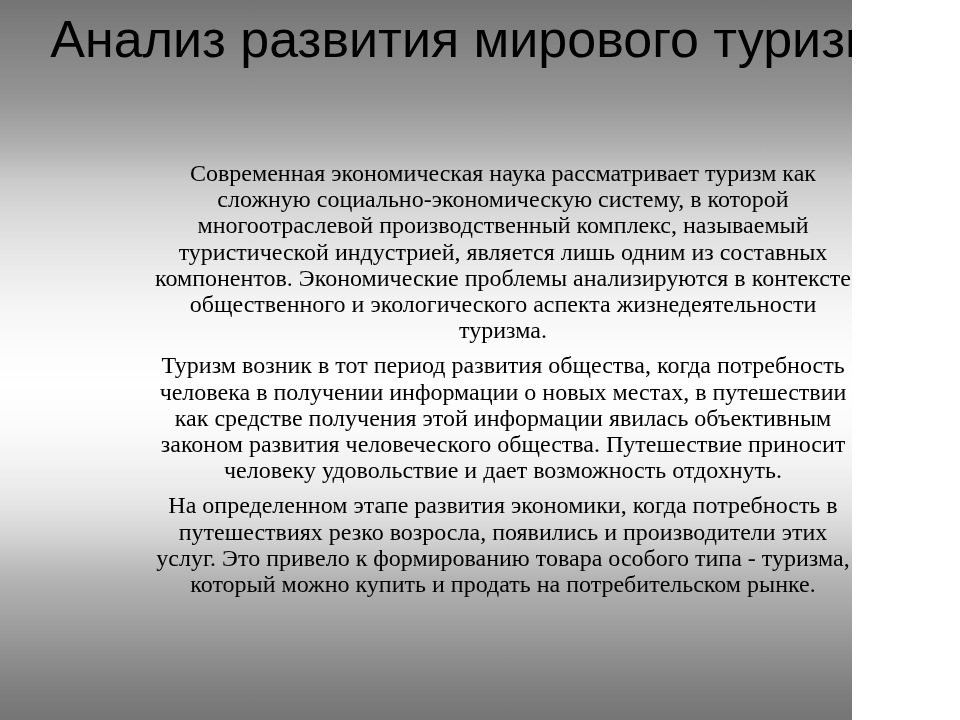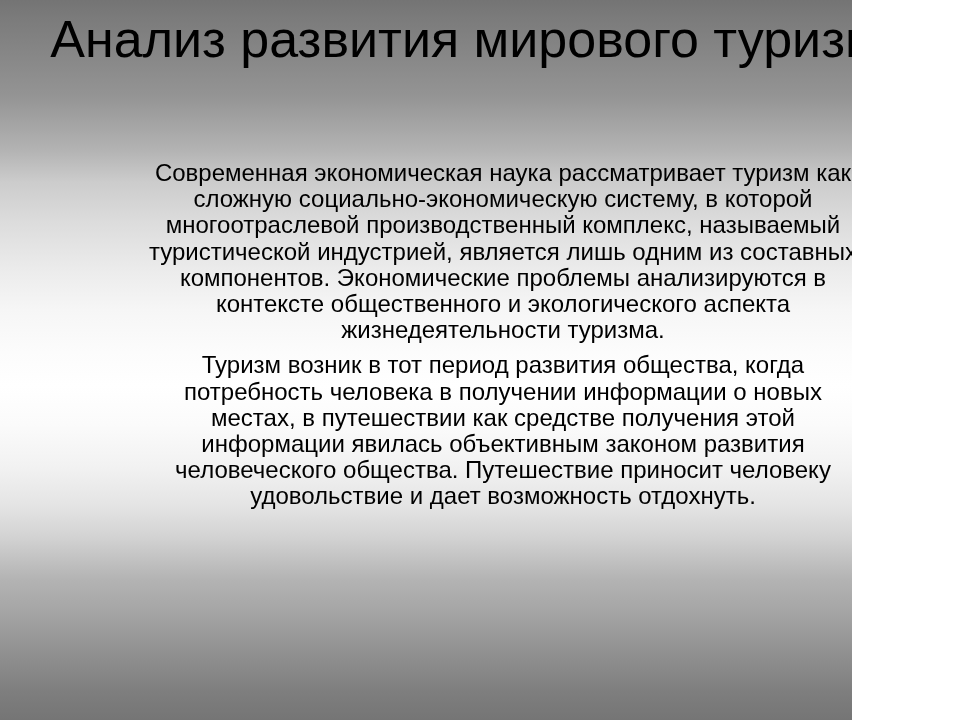--- a/index.html
+++ b/index.html
@@ -66,32 +66,34 @@
     width: 710px;
   }
 
   .body-par {
     margin: 0;
     text-align: center;
     font-size: 24px;
     line-height: 26.2px;
     color: #000000;
     font-weight: normal;
+    font-family: Liberation Serif, serif;
   }
 
   .body-par + .body-par {
     margin-top: 9px;
     text-align: center;
   }
 </style>
 </head>
 <body>
 
 <div id="slide">
 
   <h1 id="slide-title">Анализ развития мирового туризма</h1>
 
   <div id="body-block">
     <p class="body-par">Современная экономическая наука рассматривает туризм как сложную социально-экономическую систему, в которой многоотраслевой производственный комплекс, называемый туристической индустрией, является лишь одним из составных компонентов. Экономические проблемы анализируются в контексте общественного и экологического аспекта жизнедеятельности туризма.</p>
     <p class="body-par">Туризм возник в тот период развития общества, когда потребность человека в получении информации о новых местах, в путешествии как средстве получения этой информации явилась объективным законом развития человеческого общества. Путешествие приносит человеку удовольствие и дает возможность отдохнуть.</p>
+    <p class="body-par">На определенном этапе развития экономики, когда потребность в путешествиях резко возросла, появились и производители этих услуг. Это привело к формированию товара особого типа - туризма, который можно купить и продать на потребительском рынке.</p>
   </div>
 
 </div>
 
 </body></html>

